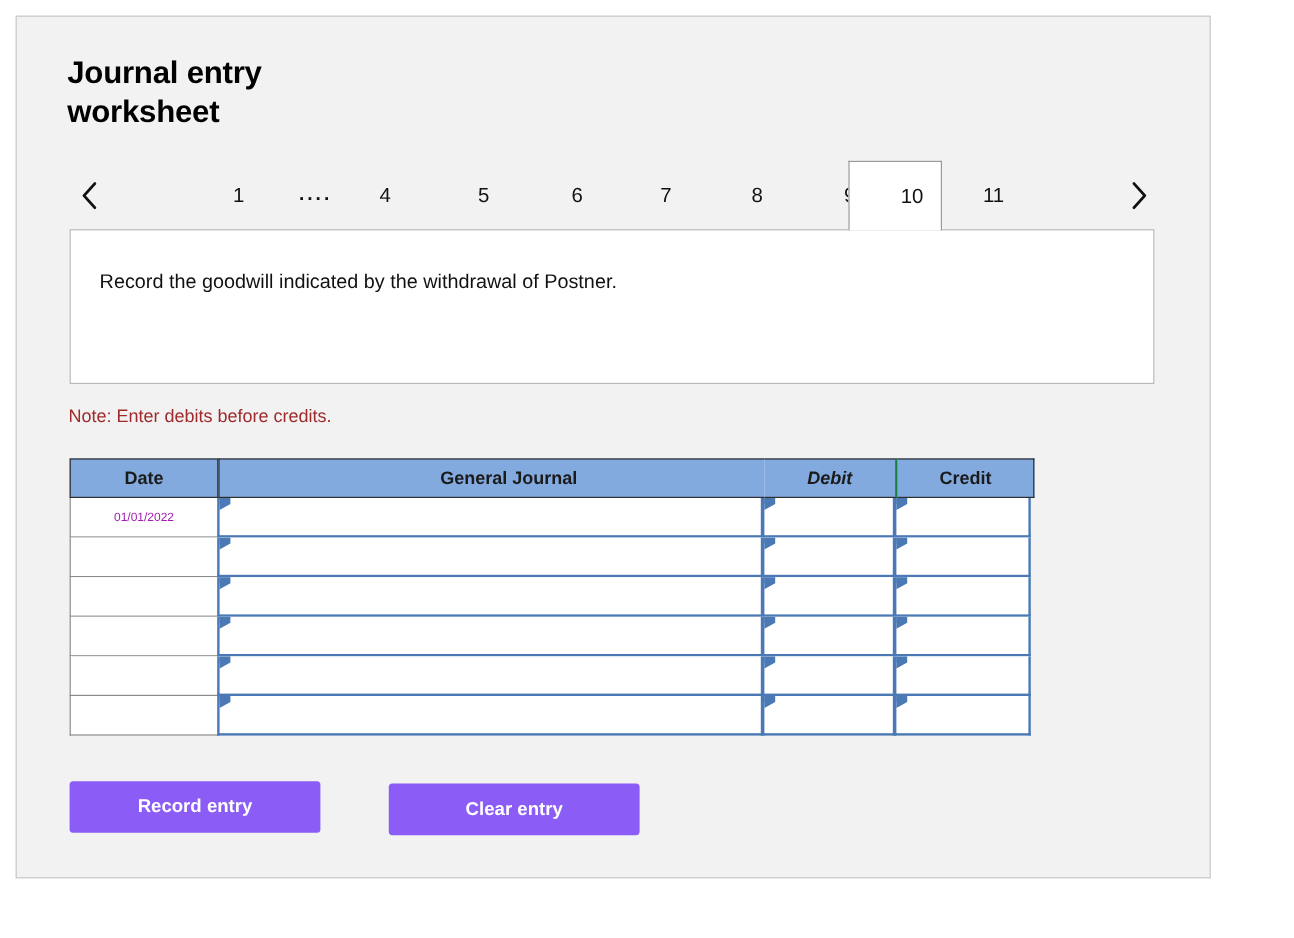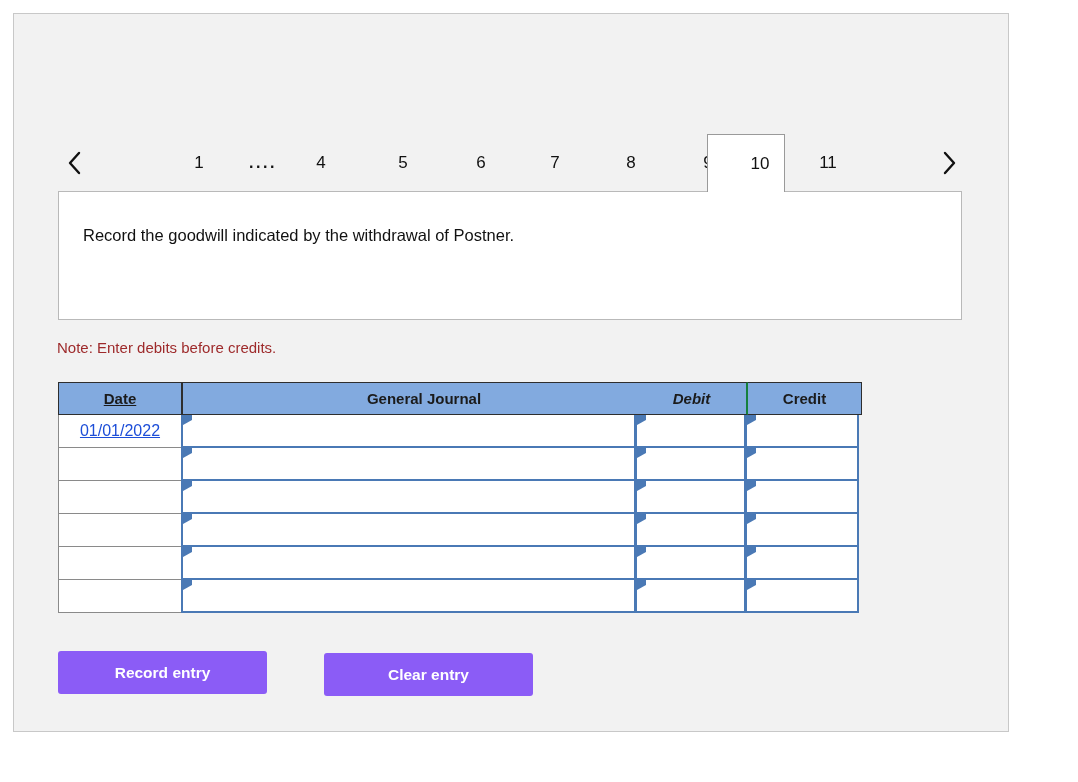--- a/index.html
+++ b/index.html
@@ -132,21 +132,21 @@
   }
   .jrow {
     display: flex;
     width: 100%;
   }
   .jcell {
     position: relative;
     display: flex;
     align-items: center;
   }
-  .c-date   { width: 124px; text-decoration: underline; }
+  .c-date   { width: 124px; }
   .c-gj     { width: 455px; }
   .c-debit  { width: 111px; }
   .c-credit { width: 114px; }
 
   
   .jhead .jcell {
     height: 33px;
     background: #82aadf;
     border: 1px solid #2e2e2e;
     justify-content: center;
@@ -161,22 +161,22 @@
   .jhead .c-debit { border-left: none; border-right: 2px solid #15803d; font-style: italic; }
   .jhead .c-credit { border-left: none; }
 
   
   .jbody .jcell { height: 33px; background: #ffffff; }
 
   .cell-date {
     border: 1px solid #8a8a8a;
     border-top: none;
     justify-content: center;
-    font-size: 16px;
-    color: #1d4ed8;
+    font-size: 10px;
+    color: #a21caf;
     text-align: center;
   }
   .jbody .jrow:first-child .cell-date { border-top: none; }
 
   .cell-input {
     border: 2px solid #4a79b5;
     border-top: none;
     margin-left: -1px;
   }
   .jbody .jrow:first-child .cell-input { border-top: none; }
@@ -219,20 +219,24 @@
   .btn-record { left: 44px;  top: 637px; width: 209px; height: 43px; }
   .btn-clear  { left: 310px; top: 639px; width: 209px; height: 43px; }
   .btn-view   { left: 697px; top: 639px; width: 256px; height: 43px; }
 </style>
 </head>
 <body>
 
 <div id="root">
   <div class="card">
 
+    <div class="title">
+      <div>Journal entry</div>
+      <div>worksheet</div>
+    </div>
 
     <div class="tabbar">
       <div class="tab-chevron tab-prev">
         <svg width="16" height="26" viewBox="0 0 16 26" aria-hidden="true">
           <polyline points="12,3 3,13 12,23" fill="none" stroke="#111111" stroke-width="2.4" stroke-linecap="round" stroke-linejoin="round"></polyline>
         </svg>
       </div>
       <div id="tabs-host">
           <div class="tab" style="left: 108px; width: 70px;">1</div>
           <div class="tab dots" style="left: 168px; width: 78px;">....</div>

